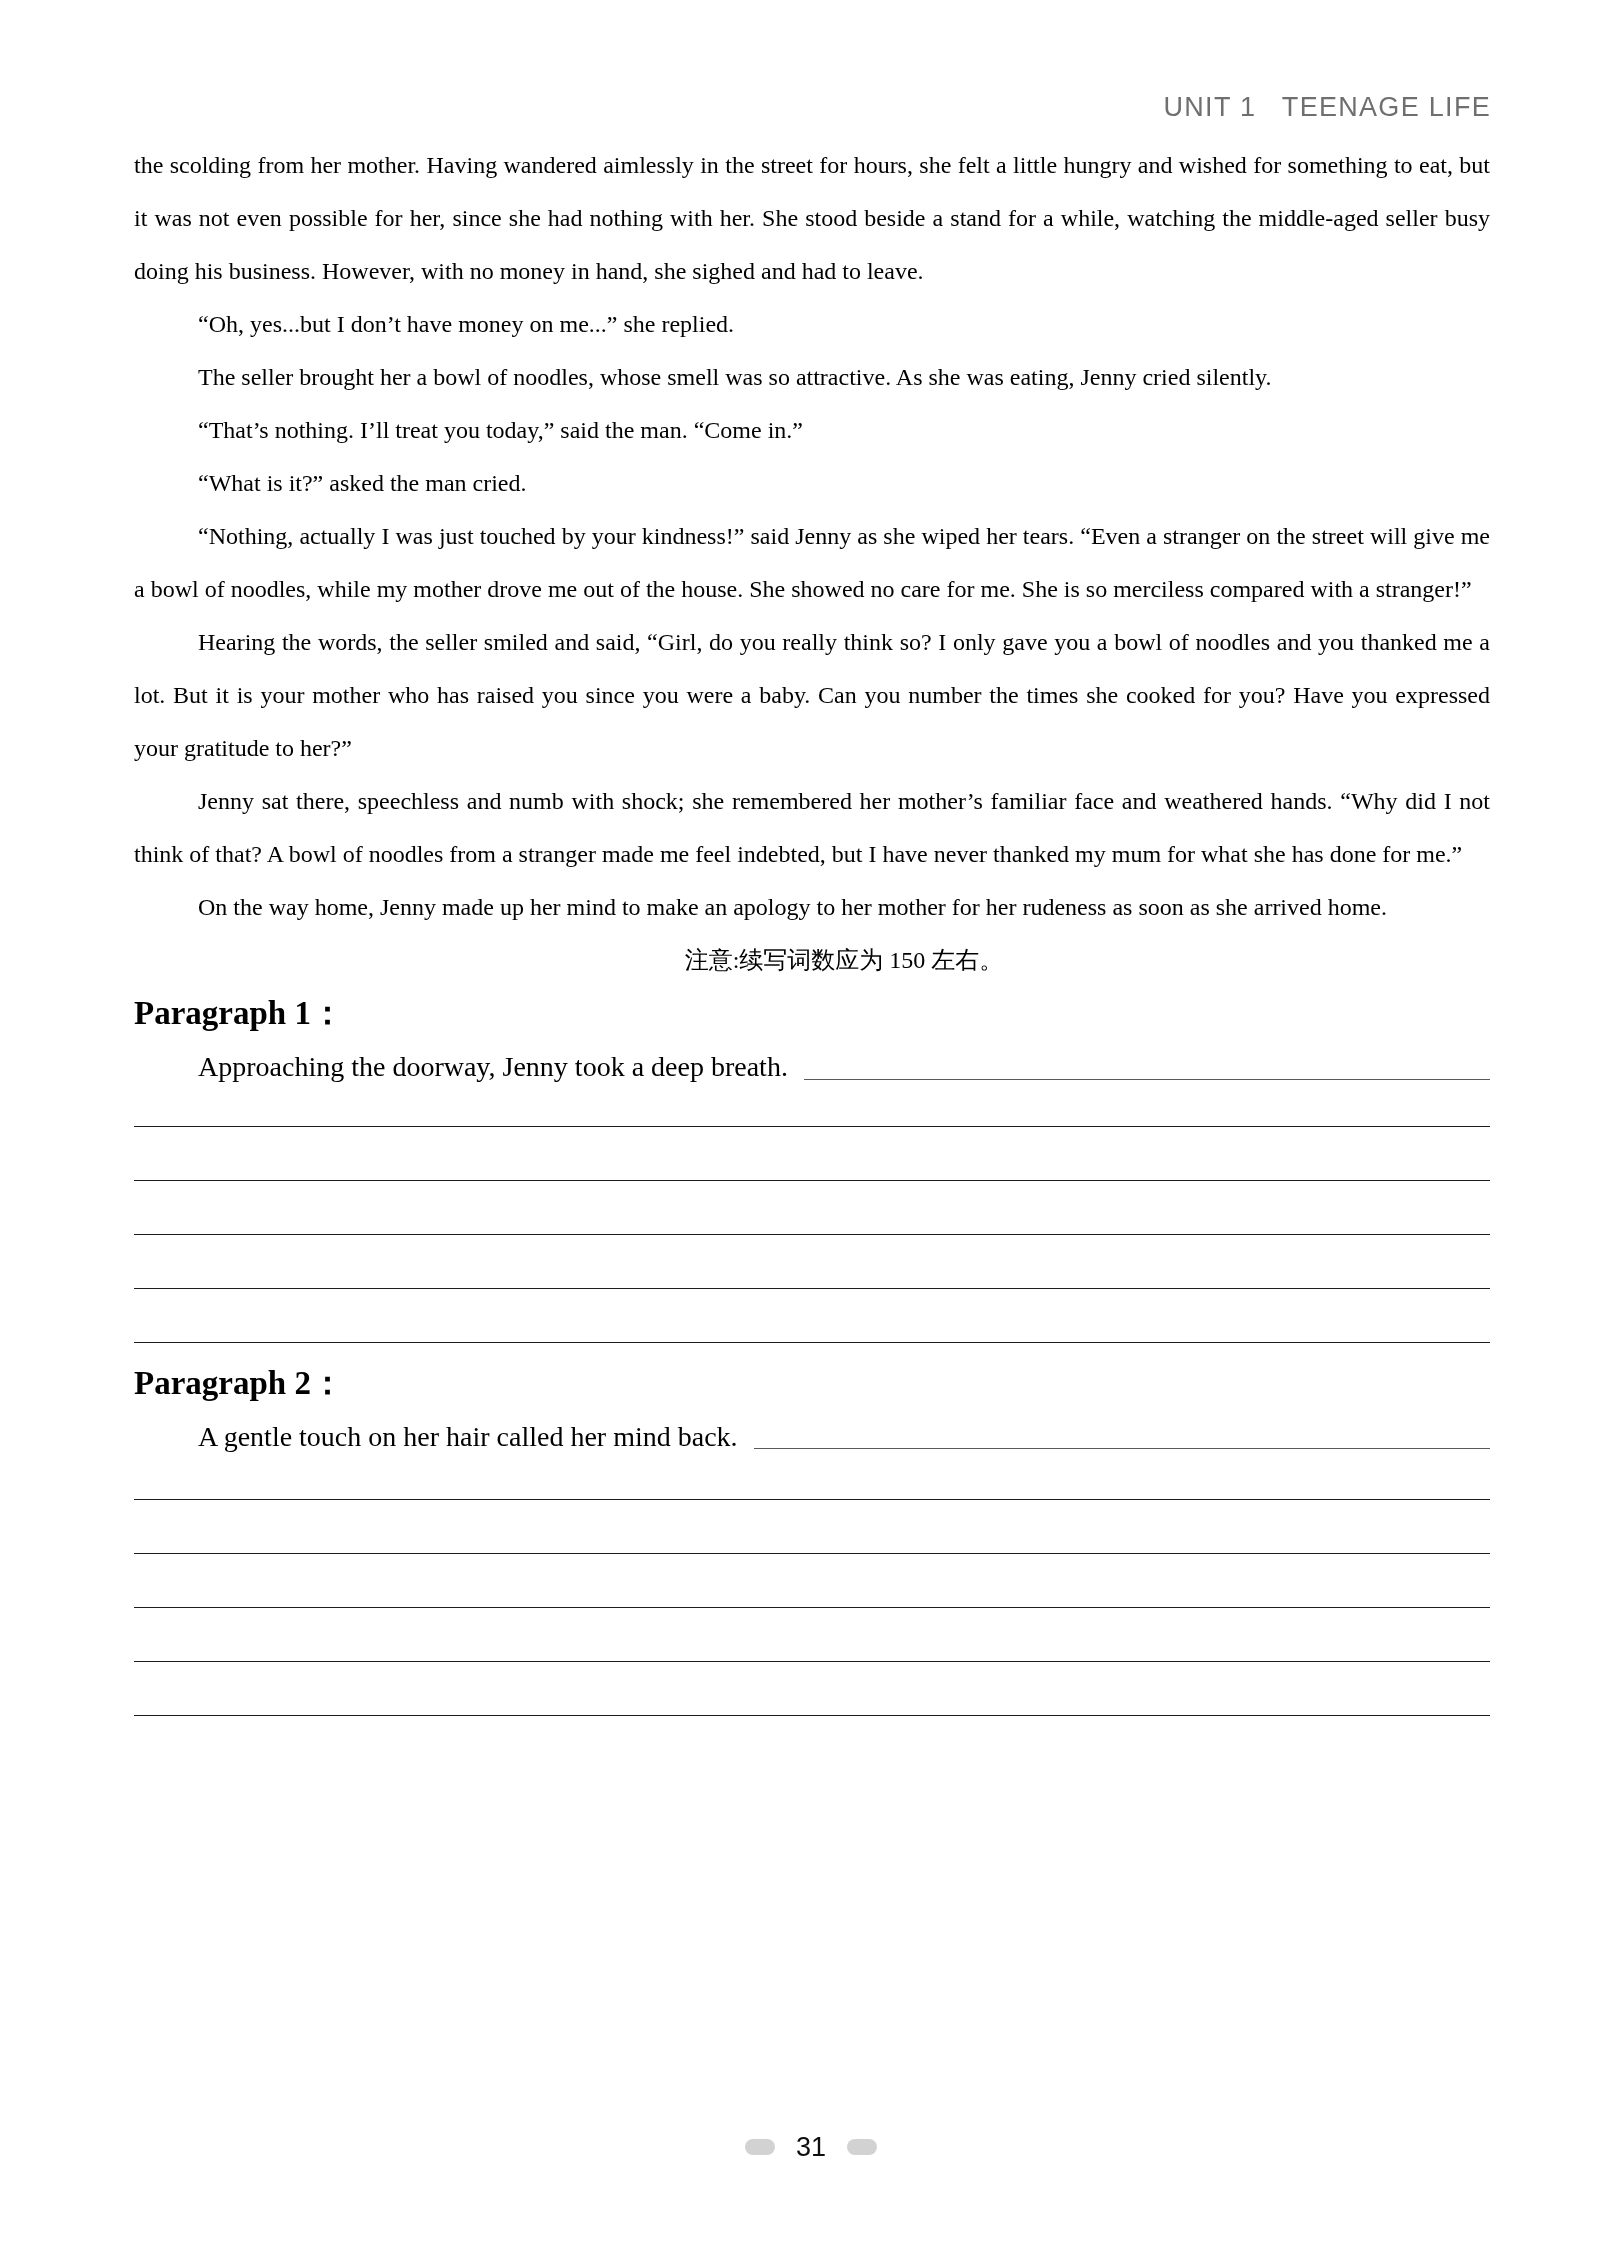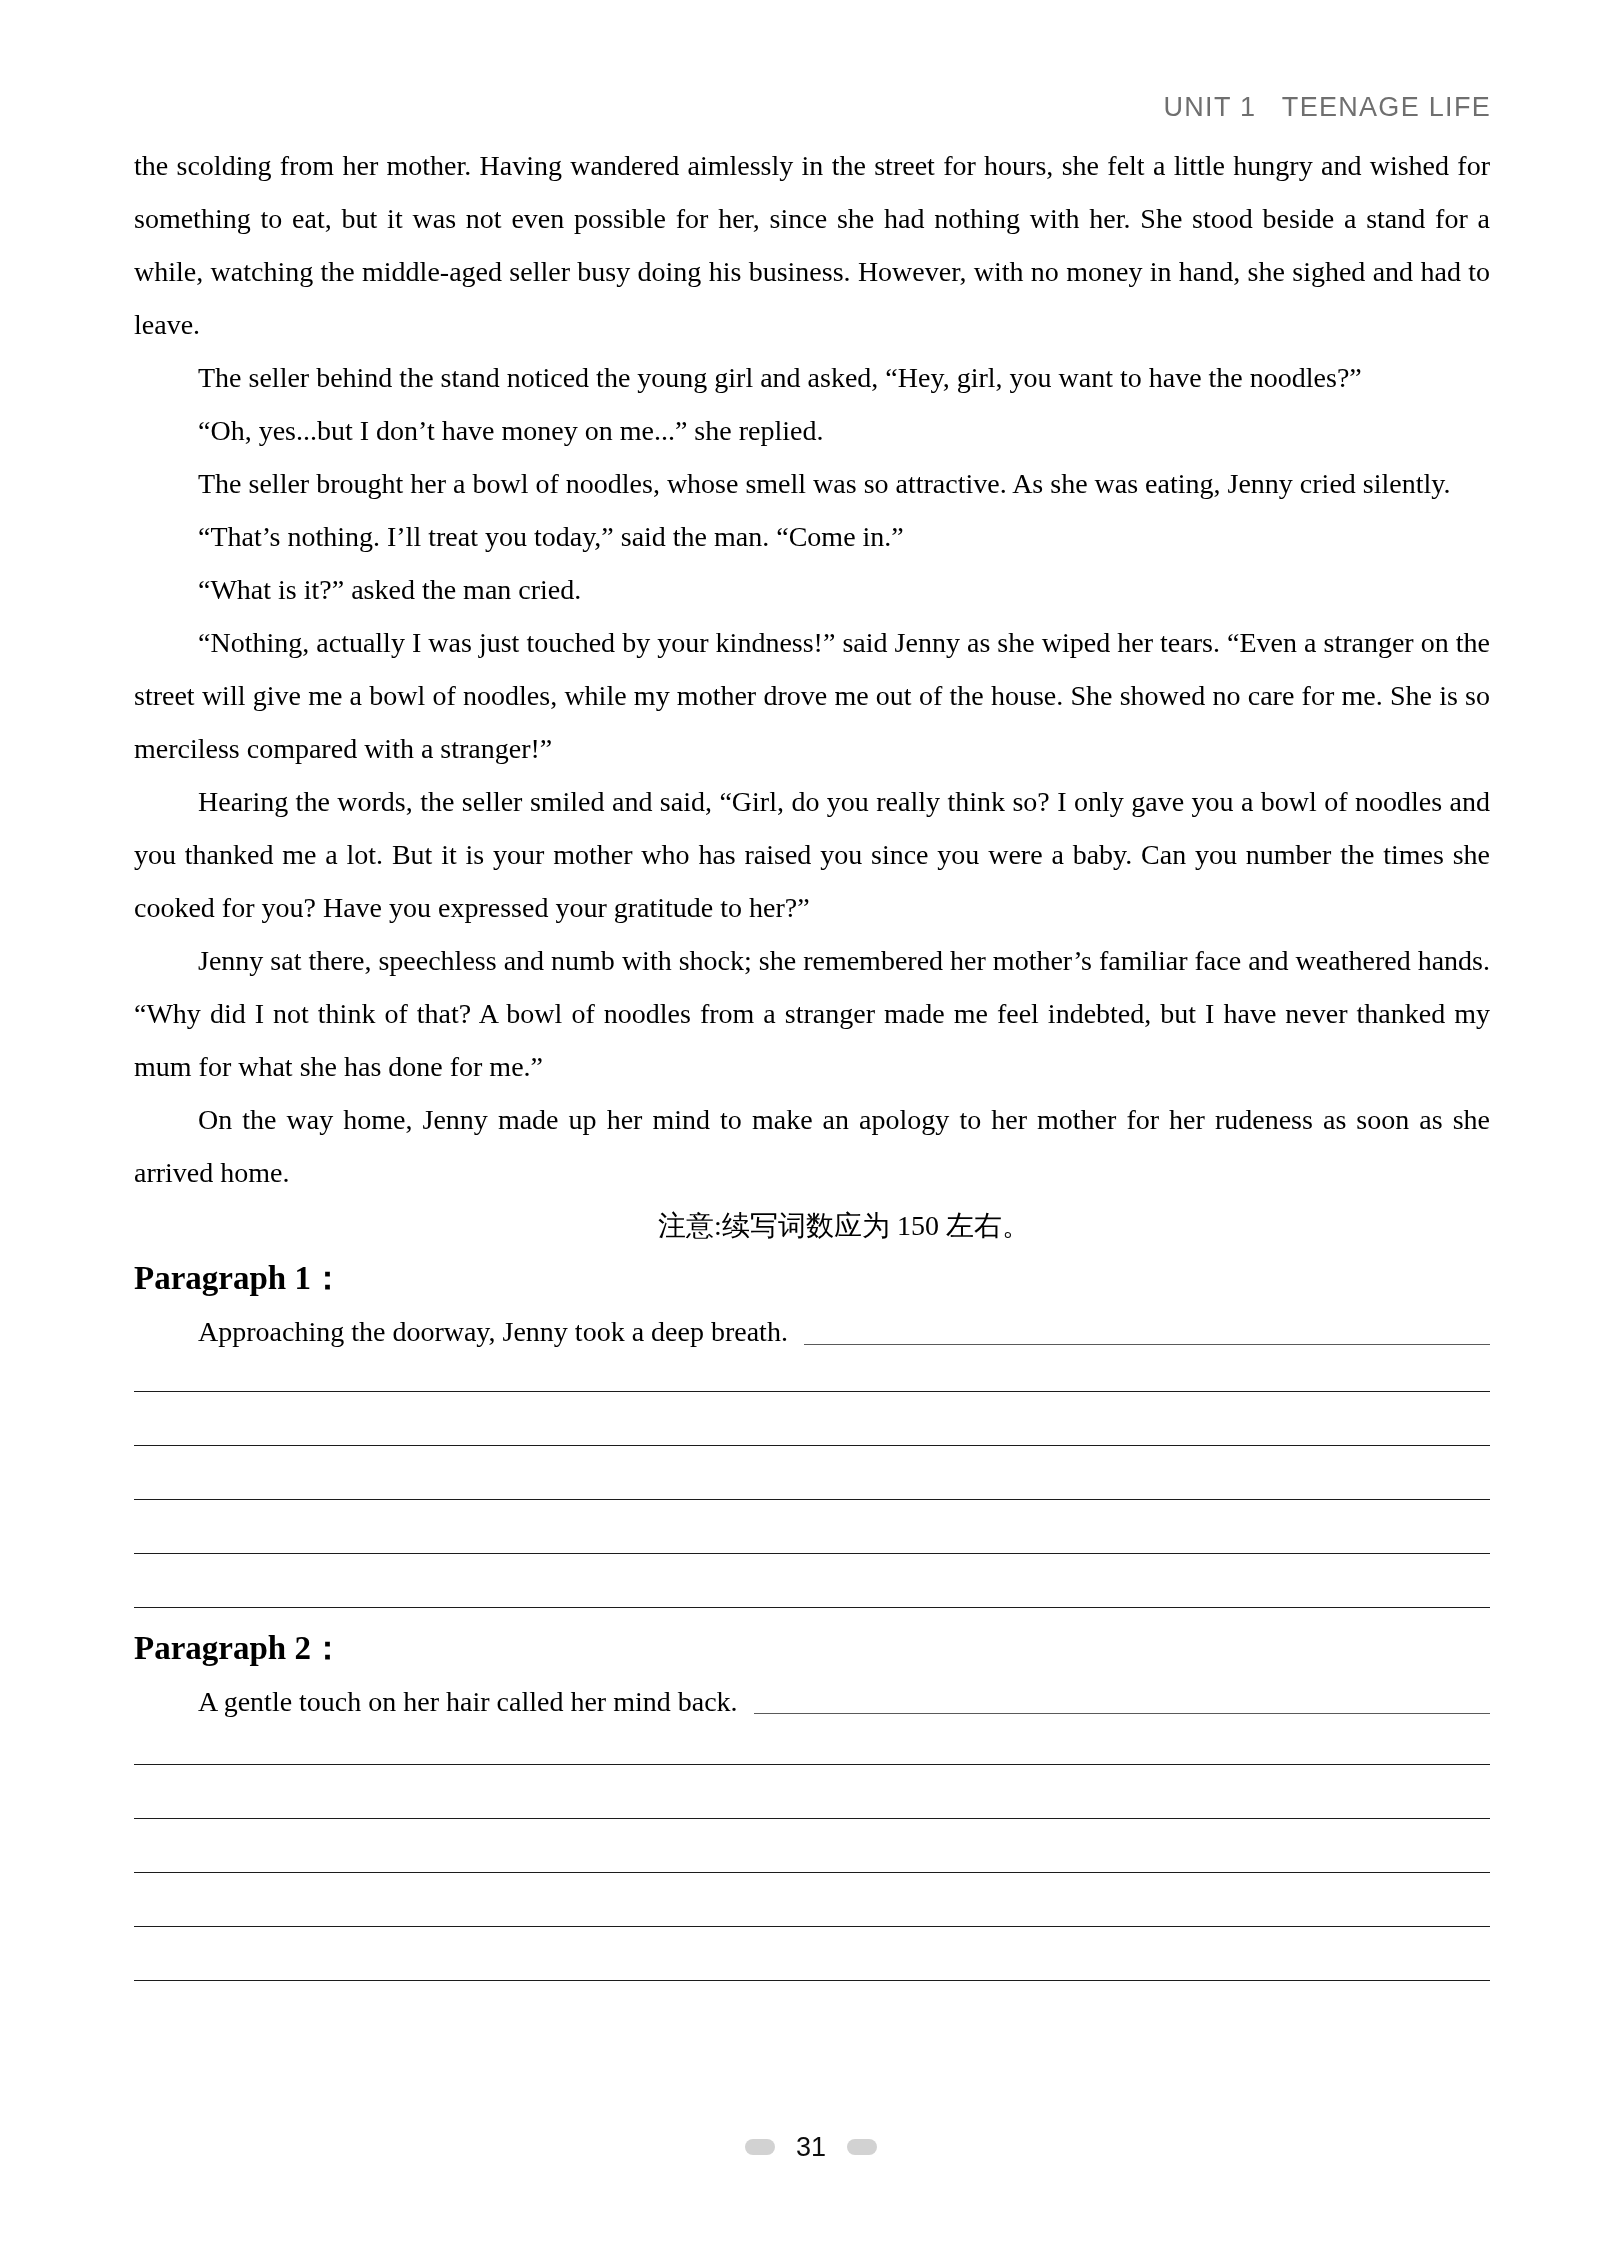--- a/index.html
+++ b/index.html
@@ -33,21 +33,21 @@
   }
   
   .content {
     position: absolute;
     left: 134px;
     top: 139px;
     width: 1356px;
   }
   .content p {
     margin: 0;
-    font-size: 28px;
+    font-size: 24px;
     line-height: 53px;
     text-align: justify;
   }
   p.indent { text-indent: 64px; }
   p.noindent { text-indent: 0; }
   p.note { text-align: center; }
 
   .para-heading {
     margin: 0;
     font-size: 33px;
@@ -111,21 +111,20 @@
 
   <div class="running-header">
     <span>UNIT 1</span>
     <span>TEENAGE LIFE</span>
   </div>
 
   <div class="content">
 
     <p class="noindent">the scolding from her mother. Having wandered aimlessly in the street for hours, she felt a little hungry and wished for something to eat, but it was not even possible for her, since she had nothing with her. She stood beside a stand for a while, watching the middle-aged seller busy doing his business. However, with no money in hand, she sighed and had to leave.</p>
 
-    <p class="indent">The seller behind the stand noticed the young girl and asked, “Hey, girl, you want to have the noodles?”</p>
     <p class="indent">“Oh, yes...but I don’t have money on me...” she replied.</p>
     <p class="indent">The seller brought her a bowl of noodles, whose smell was so attractive. As she was eating, Jenny cried silently.</p>
     <p class="indent">“That’s nothing. I’ll treat you today,” said the man. “Come in.”</p>
     <p class="indent">“What is it?” asked the man cried.</p>
     <p class="indent">“Nothing, actually I was just touched by your kindness!” said Jenny as she wiped her tears. “Even a stranger on the street will give me a bowl of noodles, while my mother drove me out of the house. She showed no care for me. She is so merciless compared with a stranger!”</p>
     <p class="indent">Hearing the words, the seller smiled and said, “Girl, do you really think so? I only gave you a bowl of noodles and you thanked me a lot. But it is your mother who has raised you since you were a baby. Can you number the times she cooked for you? Have you expressed your gratitude to her?”</p>
     <p class="indent">Jenny sat there, speechless and numb with shock; she remembered her mother’s familiar face and weathered hands. “Why did I not think of that? A bowl of noodles from a stranger made me feel indebted, but I have never thanked my mum for what she has done for me.”</p>
     <p class="indent">On the way home, Jenny made up her mind to make an apology to her mother for her rudeness as soon as she arrived home.</p>
 
     <p class="indent note">注意:续写词数应为 150 左右。</p>

